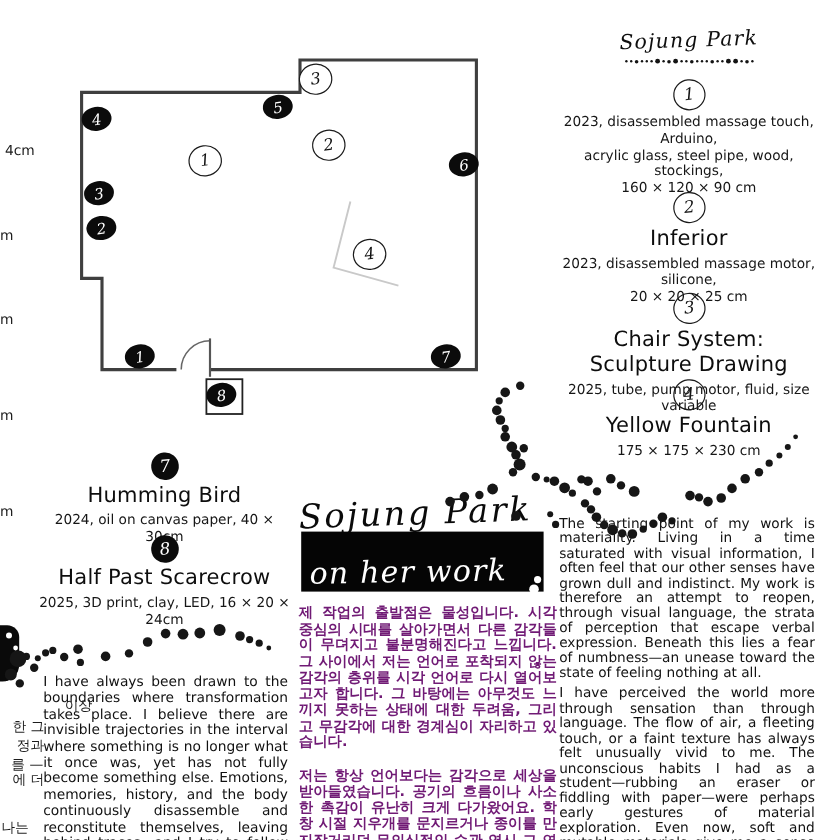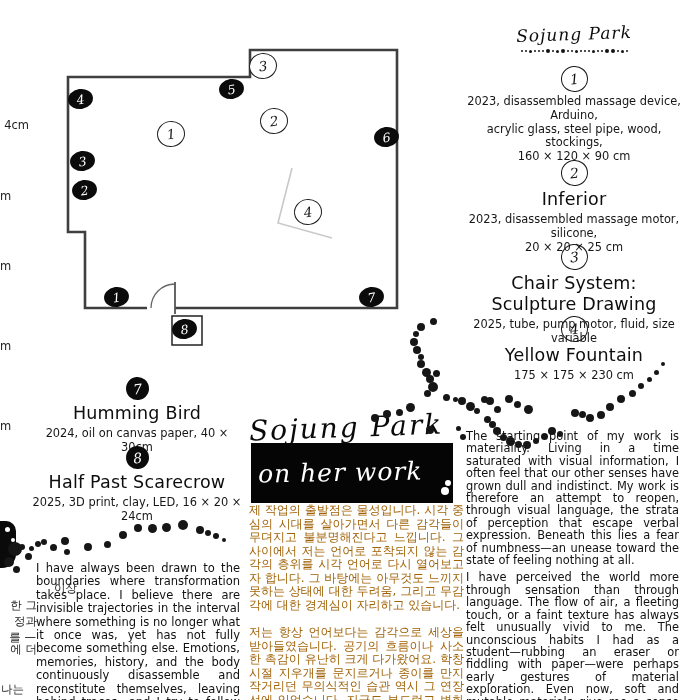--- a/index.html
+++ b/index.html
@@ -27,27 +27,27 @@
            font-family:"DejaVu Serif","Liberation Serif",serif;font-style:italic;font-size:14px;transform:rotate(-6deg);}
   .wcircle-filled{width:23px;height:23px;background:#0b0b0b;color:#fff;border:none;}
   .wtitle{font-size:17.5px;line-height:21px;color:#0d0d0d;margin-bottom:3px;letter-spacing:0.2px;}
   .wline{font-size:11.4px;line-height:13.8px;color:#161616;}
   
   .left-works{position:absolute;left:30px;top:0;width:214px;text-align:center;z-index:1;}
   
   .stmt-script{position:absolute;left:249px;top:411px;font-family:"DejaVu Serif","Liberation Serif",serif;
                font-style:italic;font-size:28px;letter-spacing:2px;transform:rotate(-2deg);
                color:#0a0a0a;z-index:2;white-space:nowrap;}
-  .banner{position:absolute;left:251px;top:443px;width:202px;height:60px;background:#050505;z-index:2;
-          display:flex;align-items:center;padding:0 12px 2px 7px;box-sizing:border-box;}
+  .banner{position:absolute;left:251px;top:443px;width:202px;height:50px;background:#050505;z-index:2;
+          display:flex;align-items:flex-end;padding:0 12px 2px 7px;box-sizing:border-box;}
   .banner-text{font-family:"DejaVu Serif","Liberation Serif",serif;font-style:italic;font-size:25px;
                letter-spacing:1px;color:#ffffff;transform:rotate(-1deg);white-space:nowrap;}
   .korean{position:absolute;left:249px;top:504px;width:215px;z-index:1;}
   .korean p{margin:0 0 14px 0;font-size:12px;line-height:13.5px;text-align:justify;
-            font-weight:400;color:#a16207;}
+            font-weight:700;color:#701a75;}
   .eng-right{position:absolute;left:466px;top:430px;width:213px;z-index:1;}
   .eng-right p{margin:0 0 5px 0;font-size:11.4px;line-height:12.4px;text-align:justify;color:#111;}
   .eng-left{position:absolute;left:36px;top:562px;width:204px;z-index:1;}
   .eng-left p{margin:0 0 8px 0;font-size:11.5px;line-height:13.4px;text-align:justify;color:#111;}
   
   .decor-layer{position:absolute;left:0;top:0;width:700px;height:700px;z-index:5;pointer-events:none;}
   .dot{position:absolute;border-radius:50%;background:#161616;}
   .white-dot{background:#ffffff;}
   .blob{position:absolute;left:0;top:521px;width:16px;height:47px;background:#0a0a0a;
         border-radius:0 10px 14px 0;z-index:3;}
@@ -108,21 +108,21 @@
         <span class="udot" style="width: 4px; height: 4px;"></span>
         <span class="udot" style="width: 2px; height: 2px;"></span>
         <span class="udot" style="width: 3px; height: 3px;"></span>
         <span class="udot" style="width: 2px; height: 2px;"></span>
       </div>
 
     <div class="work" style="top:66px">
       <div class="wcircle">
         <span>1</span>
         </div>
-      <div class="wline">2023, disassembled massage device, Arduino,</div>
+      <div class="wline">2023, disassembled massage touch, Arduino,</div>
       <div class="wline">acrylic glass, steel pipe, wood, stockings,</div>
       <div class="wline">160 × 120 × 90 cm</div>
     </div>
 
     <div class="work" style="top:160px">
       <div class="wcircle">
         <span>2</span>
         </div>
       <div class="wtitle">Inferior</div>
       <div class="wline">2023, disassembled massage motor, silicone,</div>

